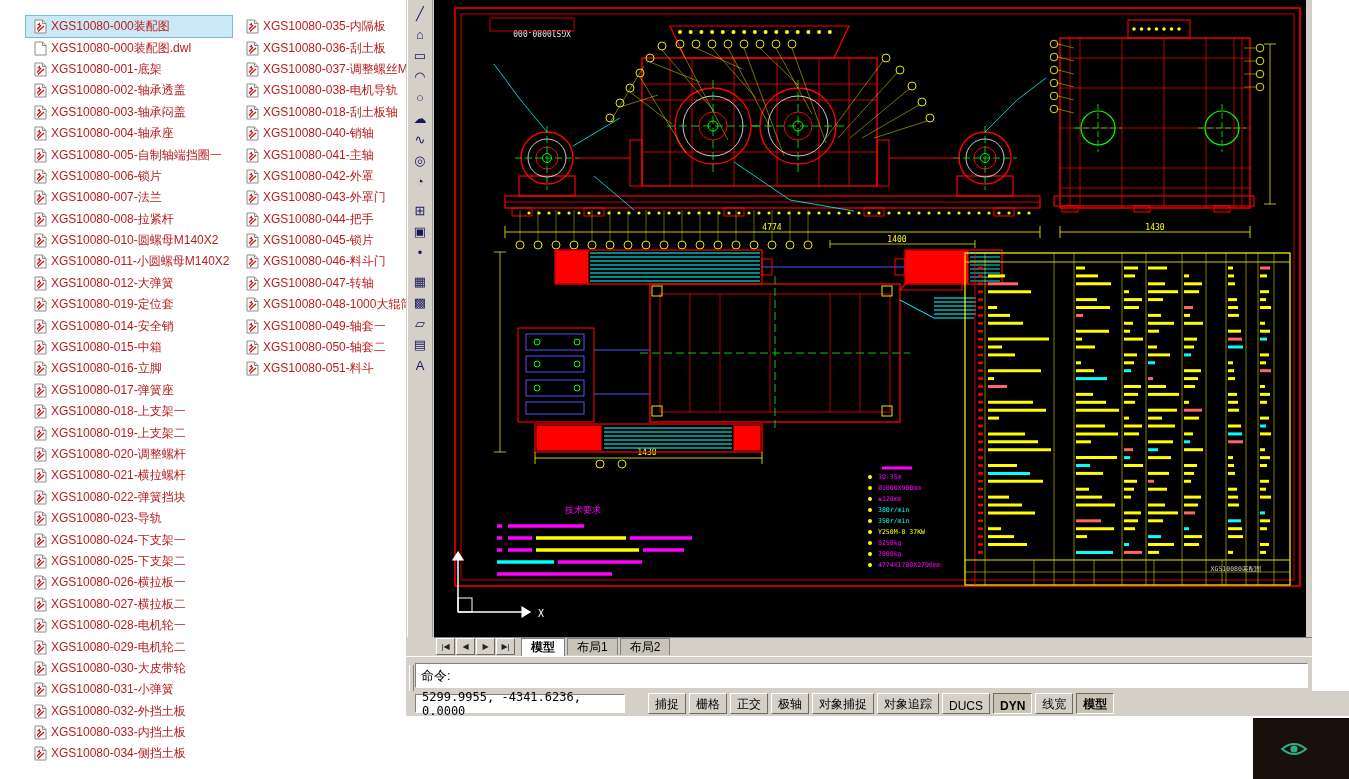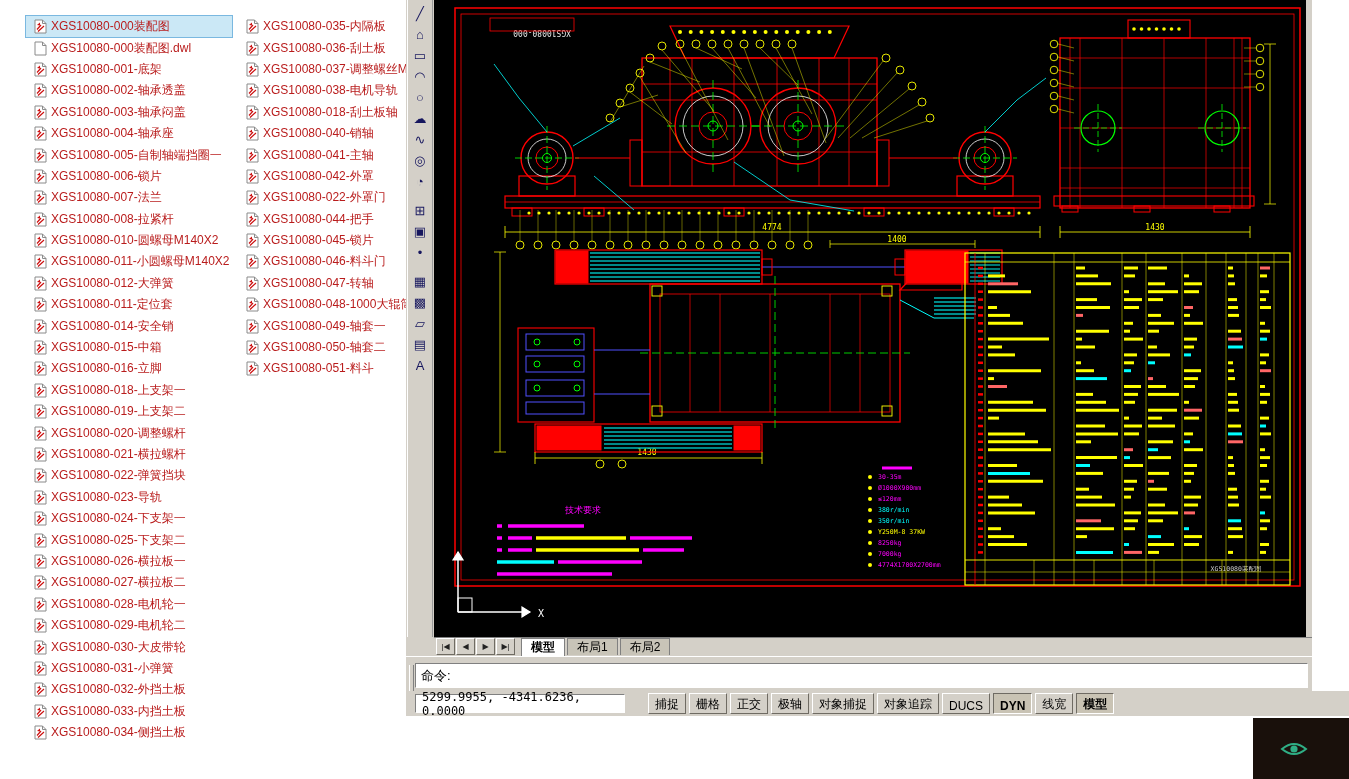--- a/index.html
+++ b/index.html
@@ -215,21 +215,21 @@
   </div>
       <div class="file-item">
     <span class="ficon">
       <svg width="13" height="15" viewBox="0 0 13 15">
         <path d="M1 1 h7.5 l3.5 3.5 V14 H1 Z" fill="#ffffff" stroke="#8a8a8a" stroke-width="1"></path>
         <path d="M8.5 1 V4.5 H12" fill="none" stroke="#8a8a8a" stroke-width="1"></path>
         <path class="dwgmark" d="M3 10.5 L7 6 M4 12.5 L10 7" stroke="#cc1111" stroke-width="1.2" fill="none"></path>
         <path class="dwgmark" d="M3 6 l3 -2.5 v3 z" fill="#cc1111"></path>
       </svg>
     </span>
-    <span class="flabel">XGS10080-011-定位套</span>
+    <span class="flabel">XGS10080-019-定位套</span>
   </div>
       <div class="file-item">
     <span class="ficon">
       <svg width="13" height="15" viewBox="0 0 13 15">
         <path d="M1 1 h7.5 l3.5 3.5 V14 H1 Z" fill="#ffffff" stroke="#8a8a8a" stroke-width="1"></path>
         <path d="M8.5 1 V4.5 H12" fill="none" stroke="#8a8a8a" stroke-width="1"></path>
         <path class="dwgmark" d="M3 10.5 L7 6 M4 12.5 L10 7" stroke="#cc1111" stroke-width="1.2" fill="none"></path>
         <path class="dwgmark" d="M3 6 l3 -2.5 v3 z" fill="#cc1111"></path>
       </svg>
     </span>
@@ -249,20 +249,31 @@
       <div class="file-item">
     <span class="ficon">
       <svg width="13" height="15" viewBox="0 0 13 15">
         <path d="M1 1 h7.5 l3.5 3.5 V14 H1 Z" fill="#ffffff" stroke="#8a8a8a" stroke-width="1"></path>
         <path d="M8.5 1 V4.5 H12" fill="none" stroke="#8a8a8a" stroke-width="1"></path>
         <path class="dwgmark" d="M3 10.5 L7 6 M4 12.5 L10 7" stroke="#cc1111" stroke-width="1.2" fill="none"></path>
         <path class="dwgmark" d="M3 6 l3 -2.5 v3 z" fill="#cc1111"></path>
       </svg>
     </span>
     <span class="flabel">XGS10080-016-立脚</span>
+  </div>
+      <div class="file-item">
+    <span class="ficon">
+      <svg width="13" height="15" viewBox="0 0 13 15">
+        <path d="M1 1 h7.5 l3.5 3.5 V14 H1 Z" fill="#ffffff" stroke="#8a8a8a" stroke-width="1"></path>
+        <path d="M8.5 1 V4.5 H12" fill="none" stroke="#8a8a8a" stroke-width="1"></path>
+        <path class="dwgmark" d="M3 10.5 L7 6 M4 12.5 L10 7" stroke="#cc1111" stroke-width="1.2" fill="none"></path>
+        <path class="dwgmark" d="M3 6 l3 -2.5 v3 z" fill="#cc1111"></path>
+      </svg>
+    </span>
+    <span class="flabel">XGS10080-017-弹簧座</span>
   </div>
       <div class="file-item">
     <span class="ficon">
       <svg width="13" height="15" viewBox="0 0 13 15">
         <path d="M1 1 h7.5 l3.5 3.5 V14 H1 Z" fill="#ffffff" stroke="#8a8a8a" stroke-width="1"></path>
         <path d="M8.5 1 V4.5 H12" fill="none" stroke="#8a8a8a" stroke-width="1"></path>
         <path class="dwgmark" d="M3 10.5 L7 6 M4 12.5 L10 7" stroke="#cc1111" stroke-width="1.2" fill="none"></path>
         <path class="dwgmark" d="M3 6 l3 -2.5 v3 z" fill="#cc1111"></path>
       </svg>
     </span>
@@ -536,21 +547,21 @@
   </div>
       <div class="file-item">
     <span class="ficon">
       <svg width="13" height="15" viewBox="0 0 13 15">
         <path d="M1 1 h7.5 l3.5 3.5 V14 H1 Z" fill="#ffffff" stroke="#8a8a8a" stroke-width="1"></path>
         <path d="M8.5 1 V4.5 H12" fill="none" stroke="#8a8a8a" stroke-width="1"></path>
         <path class="dwgmark" d="M3 10.5 L7 6 M4 12.5 L10 7" stroke="#cc1111" stroke-width="1.2" fill="none"></path>
         <path class="dwgmark" d="M3 6 l3 -2.5 v3 z" fill="#cc1111"></path>
       </svg>
     </span>
-    <span class="flabel">XGS10080-022-外罩门</span>
+    <span class="flabel">XGS10080-043-外罩门</span>
   </div>
       <div class="file-item">
     <span class="ficon">
       <svg width="13" height="15" viewBox="0 0 13 15">
         <path d="M1 1 h7.5 l3.5 3.5 V14 H1 Z" fill="#ffffff" stroke="#8a8a8a" stroke-width="1"></path>
         <path d="M8.5 1 V4.5 H12" fill="none" stroke="#8a8a8a" stroke-width="1"></path>
         <path class="dwgmark" d="M3 10.5 L7 6 M4 12.5 L10 7" stroke="#cc1111" stroke-width="1.2" fill="none"></path>
         <path class="dwgmark" d="M3 6 l3 -2.5 v3 z" fill="#cc1111"></path>
       </svg>
     </span>

